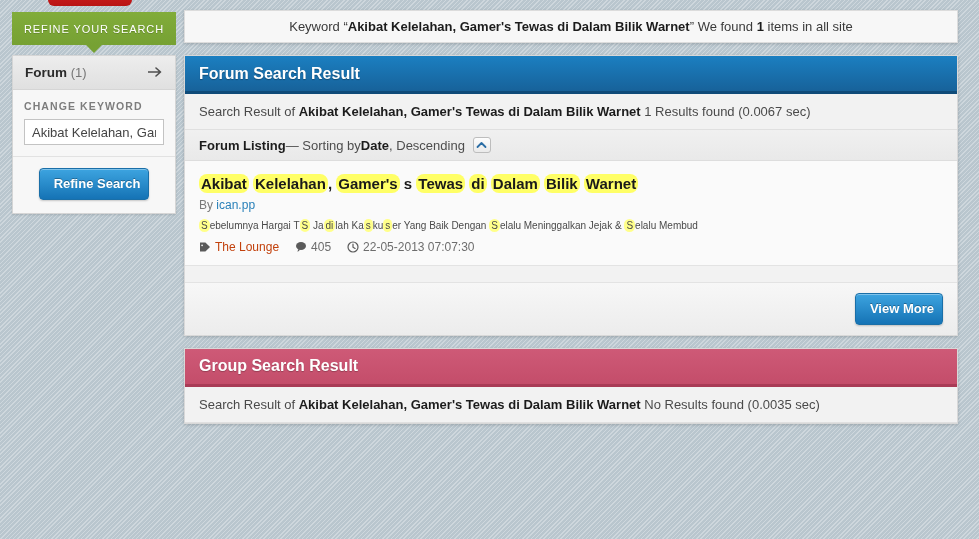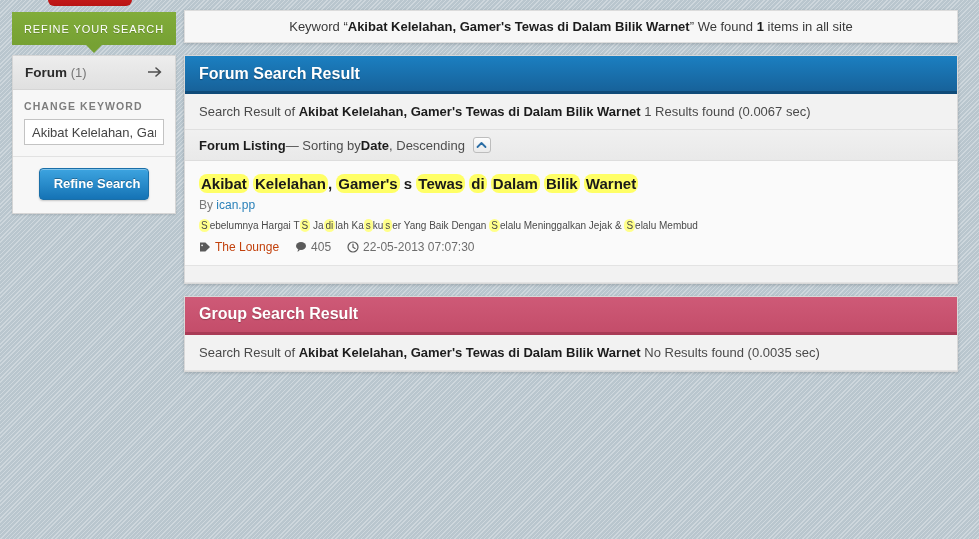--- a/index.html
+++ b/index.html
@@ -384,20 +384,23 @@
               </span>
               <span>22-05-2013 07:07:30</span>
             </span>
           </div>
 
         </div>
       </div>
 
       <div class="result-footer-strip"></div>
 
+      <div class="view-more-row">
+        <span class="btn-blue">View More</span>
+      </div>
     </div>
 
     <div class="panel panel-group">
       <div class="panel-head head-group">
         <span>Group Search Result</span>
       </div>
       <div class="panel-sub">
         <span>Search Result of </span><b>Akibat Kelelahan, Gamer's Tewas di Dalam Bilik Warnet</b><span> No Results found (0.0035 sec)</span>
       </div>
     </div>

